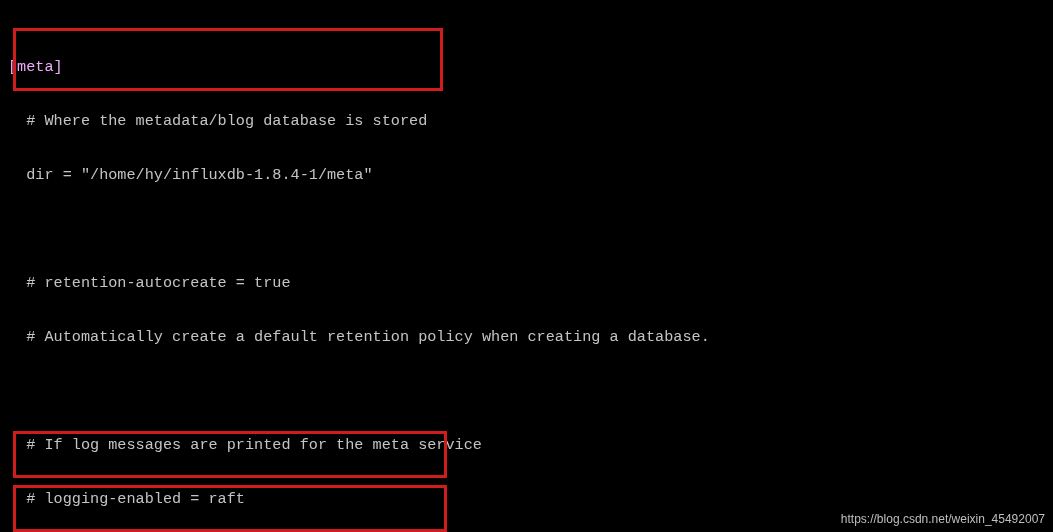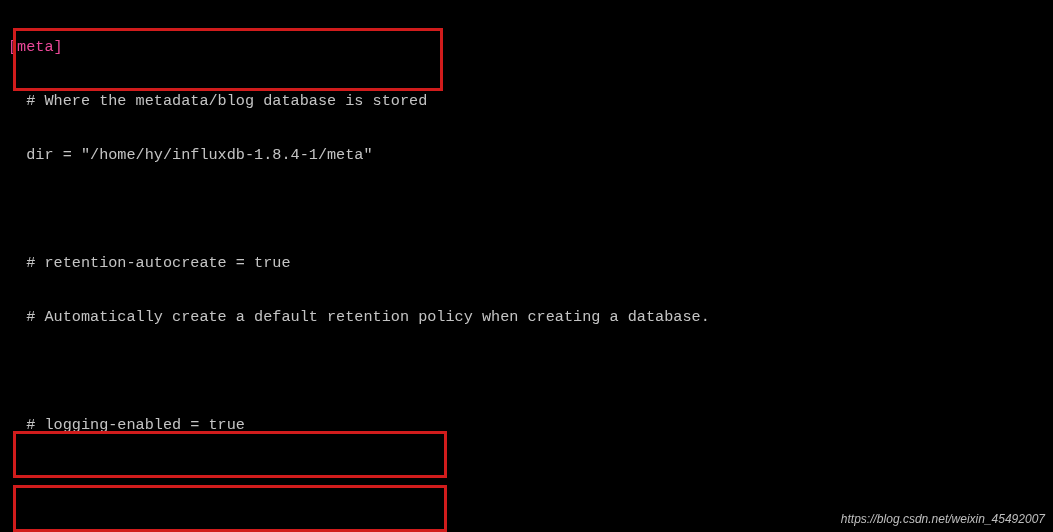--- a/index.html
+++ b/index.html
@@ -19,51 +19,52 @@
     position: relative;
     padding: 2px 0 0 0;
     white-space: pre;
   }
   .line {
     display: block;
     padding-left: 8px;
     height: 18px;
   }
   .cyan {
-    color: #ec4899;
+    color: #f0abfc;
+    margin-top: 20px;
   }
   .hl-box {
     position: absolute;
     border: 3px solid #d11c1c;
     box-sizing: border-box;
     pointer-events: none;
   }
   .watermark {
     position: absolute;
     right: 8px;
     bottom: 4px;
     color: #bfbfbf;
     font-family: Arial, Helvetica, sans-serif;
     font-size: 12px;
     background: transparent;
-    font-style: italic;
   }
 </style>
 </head>
 <body>
 
 <div class="page">
   <span class="line cyan">[meta]</span>
   <span class="line">  # Where the metadata/blog database is stored</span>
   <span class="line">  dir = "/home/hy/influxdb-1.8.4-1/meta"</span>
   <span class="line"></span>
   <span class="line">  # retention-autocreate = true</span>
   <span class="line">  # Automatically create a default retention policy when creating a database.</span>
   <span class="line"></span>
-  <span class="line">  # logging-enabled = true</span>
+  <span class="line">  # If log messages are printed for the meta service</span>
+  <span class="line">  # logging-enabled = raft</span>
   <span class="line"></span>
   
   
   
   
   
   
   
   
   

